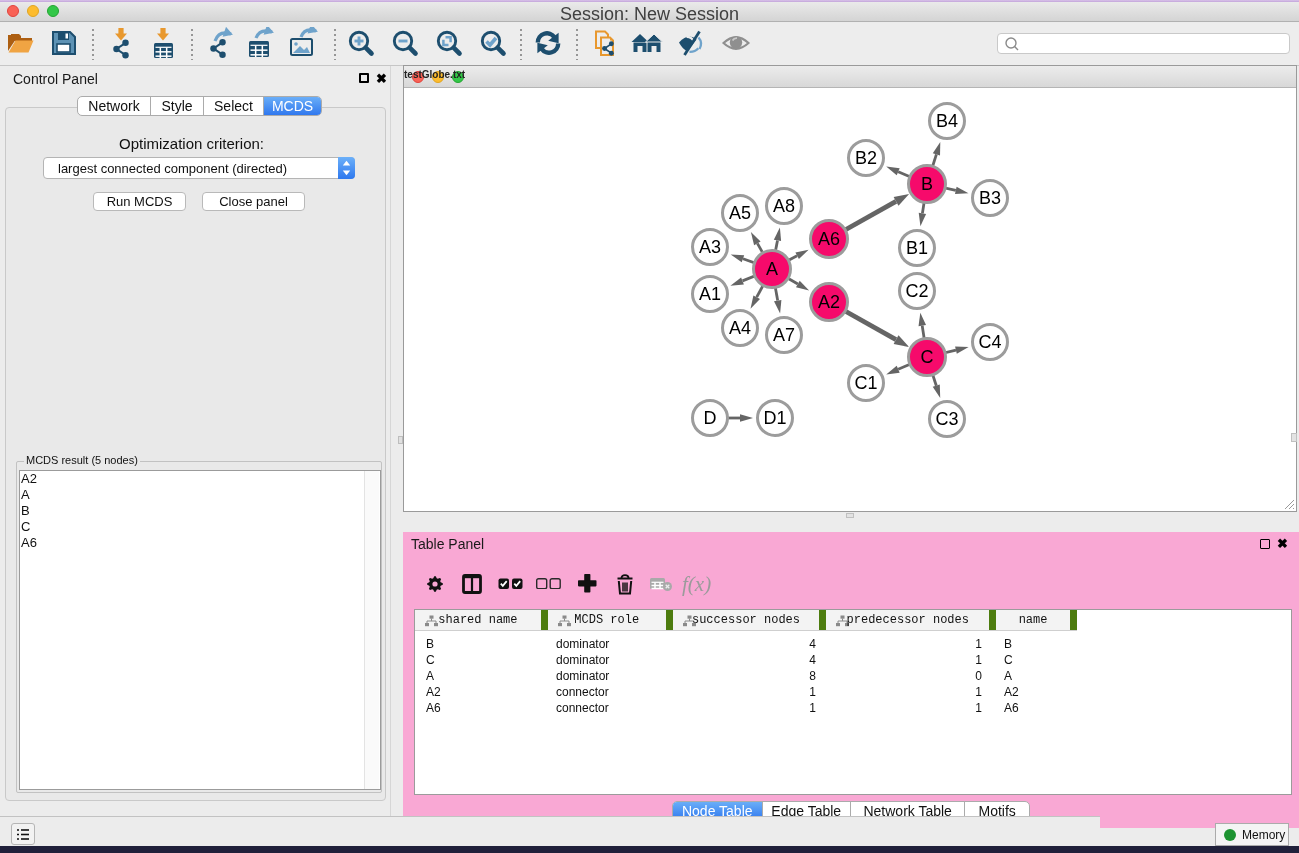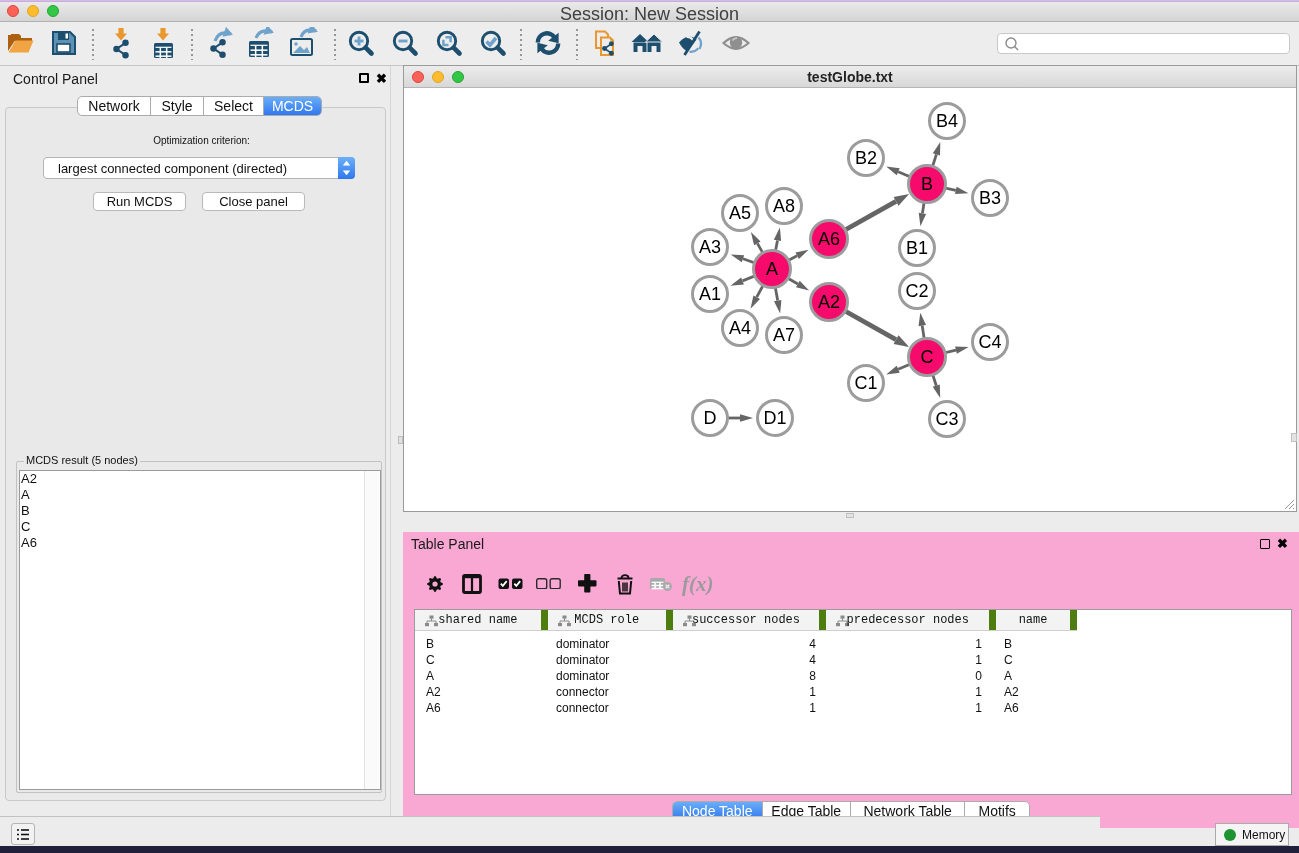--- a/index.html
+++ b/index.html
@@ -37,22 +37,22 @@
 .winbtn-x { position:absolute; font-size:13px; font-weight:bold; color:#000; line-height:10px; }
 #cp-body { position:absolute; left:5px; top:41px; width:381px; height:694px;
   background:#e9e9e9; border:1px solid #c9c9c9; border-radius:4px; }
 
 .seg { position:absolute; display:flex; height:20px; border:1px solid #ababab;
   border-radius:5px; background:#fff; overflow:hidden; font-size:14px; }
 .seg .t { display:flex; align-items:center; justify-content:center; height:100%;
   color:#111; border-right:1px solid #ababab; }
 .seg .t:last-child { border-right:none; }
 .seg .t.sel { background:linear-gradient(#6aaef8,#3078ee); color:#fff; }
-#opt-label { position:absolute; left:10px; width:383px; top:69px; text-align:center;
-  font-size:10px; color:#111; }
+#opt-label { position:absolute; left:0; width:383px; top:69px; text-align:center;
+  font-size:15px; color:#111; }
 #combo { position:absolute; left:43px; top:91px; width:312px; height:22px;
   background:#fff; border:1px solid #b4b4b4; border-radius:4px; font-size:13px; }
 #combo .txt { position:absolute; left:14px; top:3px; color:#111; }
 #combo .spin { position:absolute; right:-1px; top:-1px; width:17px; height:22px;
   border-radius:0 4px 4px 0; background:linear-gradient(#6cb0f9,#2e78ee); }
 .btn { position:absolute; height:19px; background:#fff; border:1px solid #b9b9b9;
   border-radius:4px; font-size:13px; color:#111; text-align:center; line-height:17px; }
 
 #grp { position:absolute; left:16px; top:395px; width:366px; height:332px;
   border:1px solid #c2c2c2; border-radius:2px; }
@@ -62,34 +62,34 @@
   background:#fff; border:1px solid #9b9b9b; font-size:13px; color:#111; }
 #mcds-list .sb { position:absolute; right:1px; top:0; width:15px; height:100%;
   background:#fafafa; border-left:1px solid #e3e3e3; }
 #mcds-list div.it { padding-left:1px; height:16px; line-height:16px; }
 
 
 #netframe { left:403px; top:65px; width:894px; height:447px; background:#fff;
   border:1px solid #9a9a9a; }
 #nf-titlebar { position:absolute; left:0; top:0; width:892px; height:22px;
   background:linear-gradient(#ececec,#d8d8d8); border-bottom:1px solid #b5b5b5; }
-#nf-titlebar .title { position:absolute; left:0; right:0; top:3px; text-align:center;
-  font-size:14px; font-weight:bold; color:#222; }
+#nf-titlebar .title { position:absolute; left:0; right:0; top:3px; text-align:left;
+  font-size:10px; font-weight:bold; color:#222; }
 #graphwrap { position:absolute; left:0; top:23px; width:892px; height:422px; background:#fff; }
 
 
 #vdivider-handle { left:398px; top:436px; width:5px; height:8px; background:#e0e0e0;
   border:1px solid #bdbdbd; }
 #hdivider-dot { left:846px; top:513px; width:8px; height:5px; background:#e3e3e3;
   border:1px solid #c0c0c0; }
 
 
 #tpanel { left:403px; top:532px; width:896px; height:296px; background:#f9a8d4; }
 #tpanel .hdr { position:absolute; left:8px; top:4px; font-size:14px; color:#1a1a1a; }
-#ttoolbar { position:absolute; left:11px; top:40px; width:874px; height:42px;font-weight:bold; }
+#ttoolbar { position:absolute; left:11px; top:40px; width:874px; height:42px; }
 #ttable { position:absolute; left:11px; top:77px; width:878px; height:186px;
   background:#fff; border:1px solid #9b9b9b; }
 #thead { position:absolute; left:0; top:0; height:21px; width:662px;
   background:#f3f3f3; border-bottom:1px solid #cfcfcf; display:flex; font-size:12px; color:#111; }
 #thead .c { position:relative; height:100%; border-right:7px solid #4d7c0f;font-family:Liberation Mono, monospace; }
 #thead .c svg { position:absolute; left:10px; top:5px; }
 #thead .c span { position:absolute; left:0; right:0; top:3px; text-align:center; }
 .trow { position:absolute; left:0; width:100%; height:16px; font-size:12px; color:#111; }
 .trow span { position:absolute; top:1px; }
 

